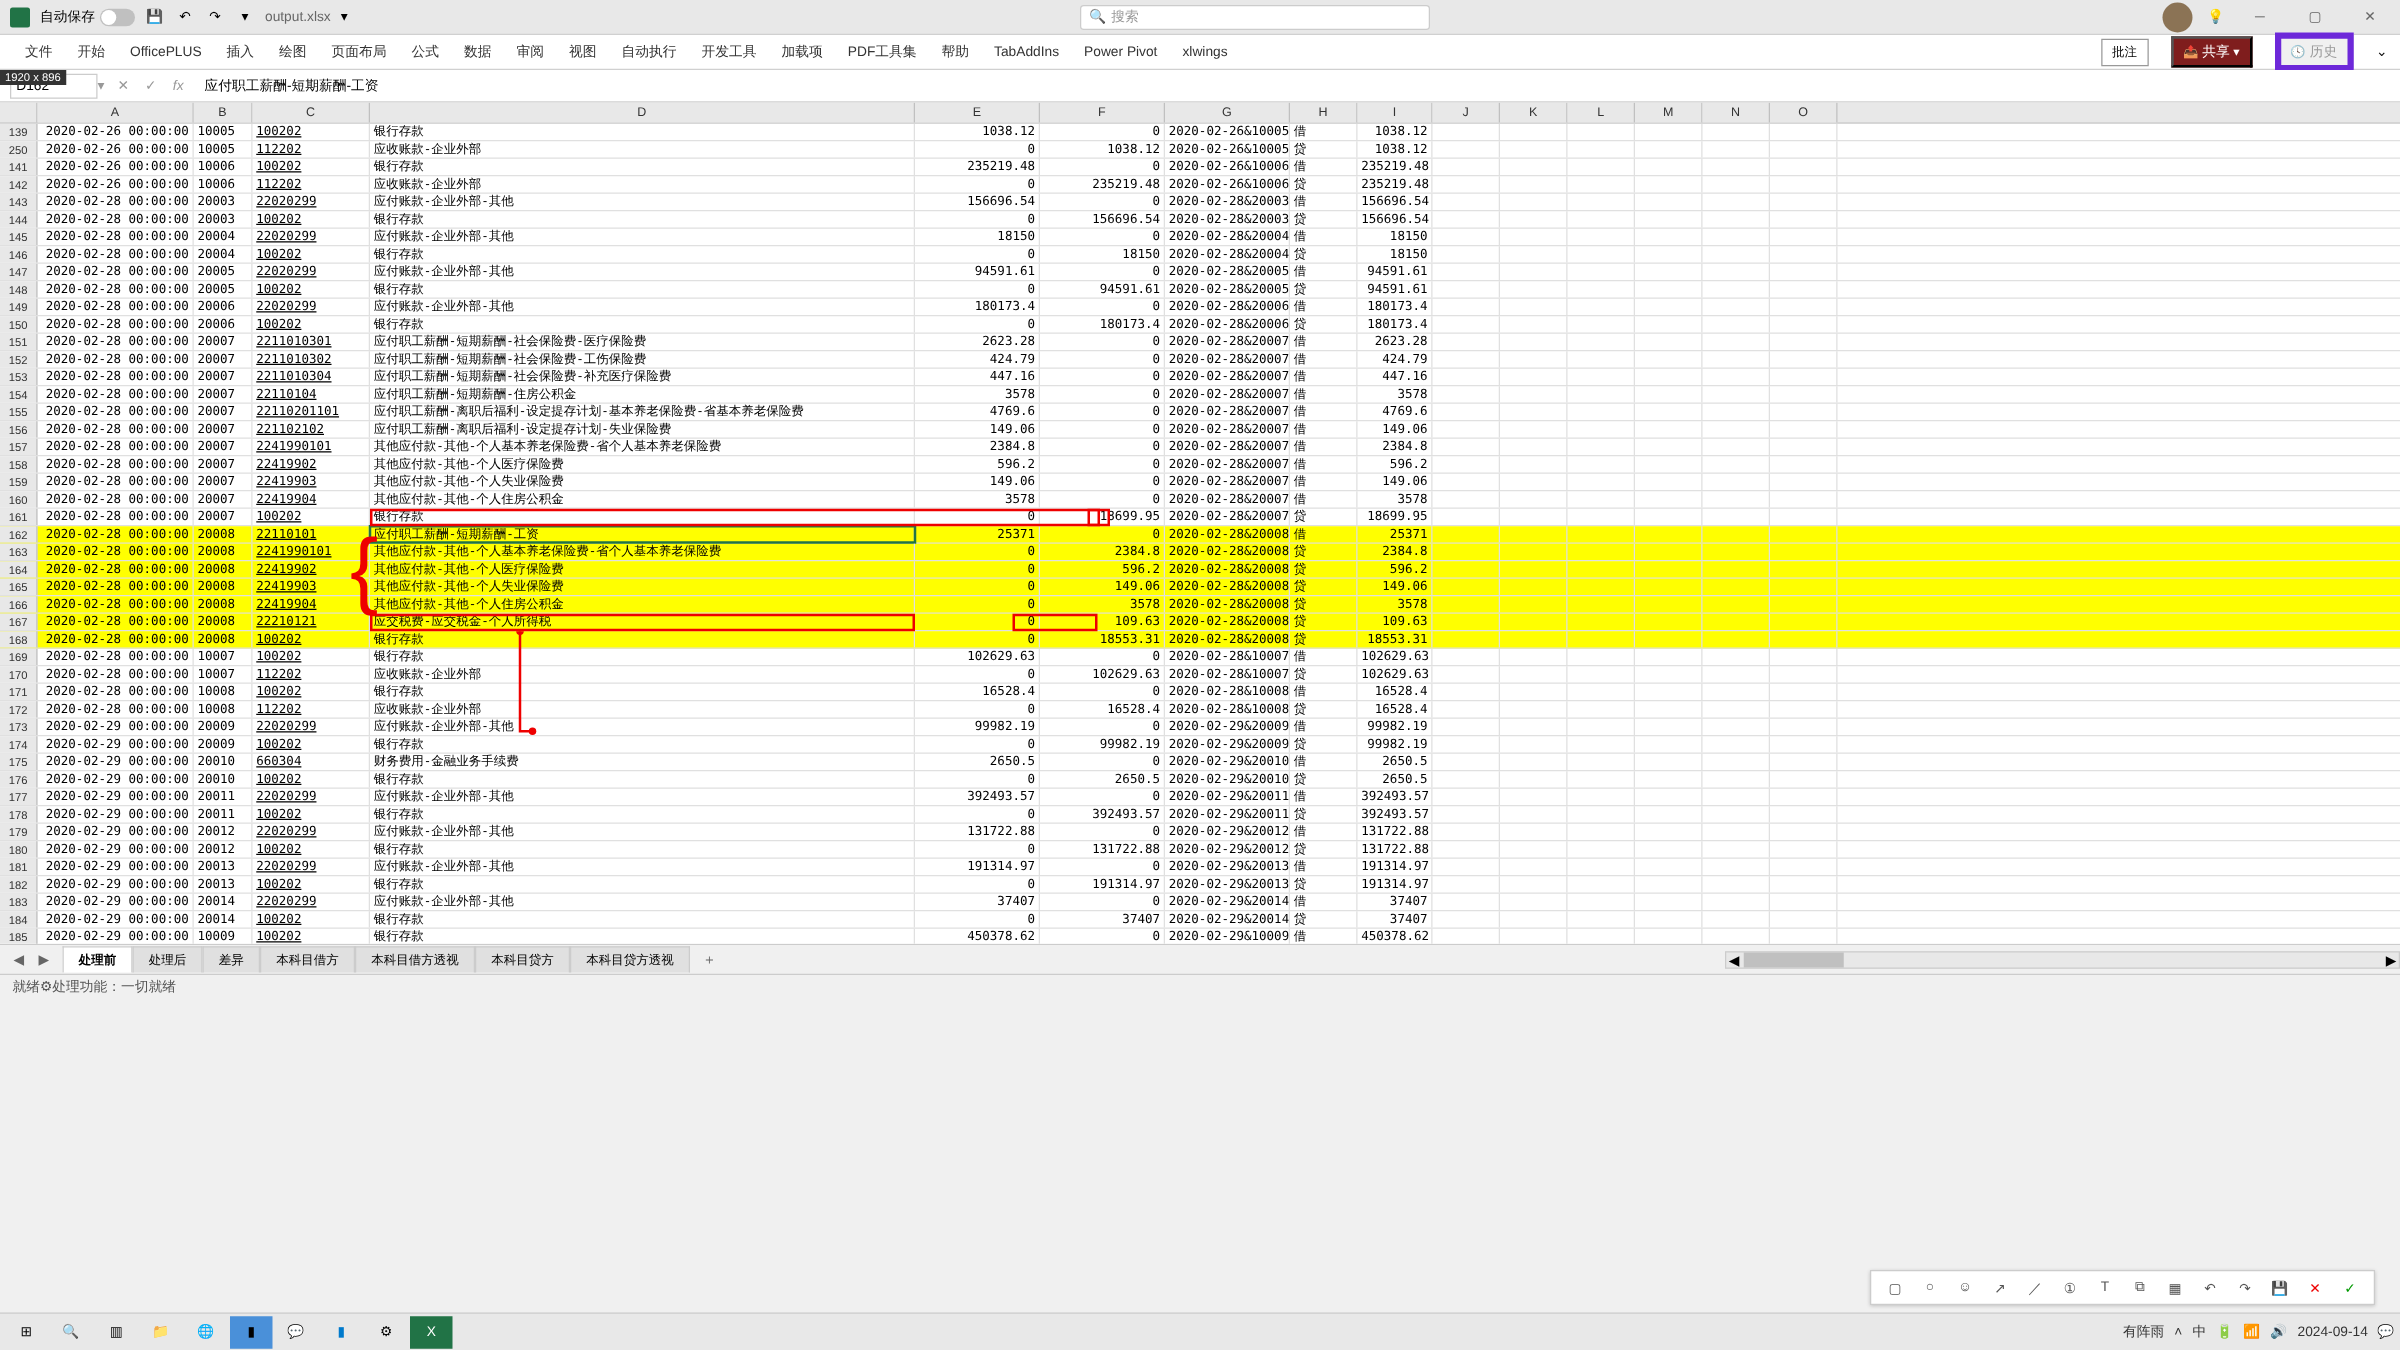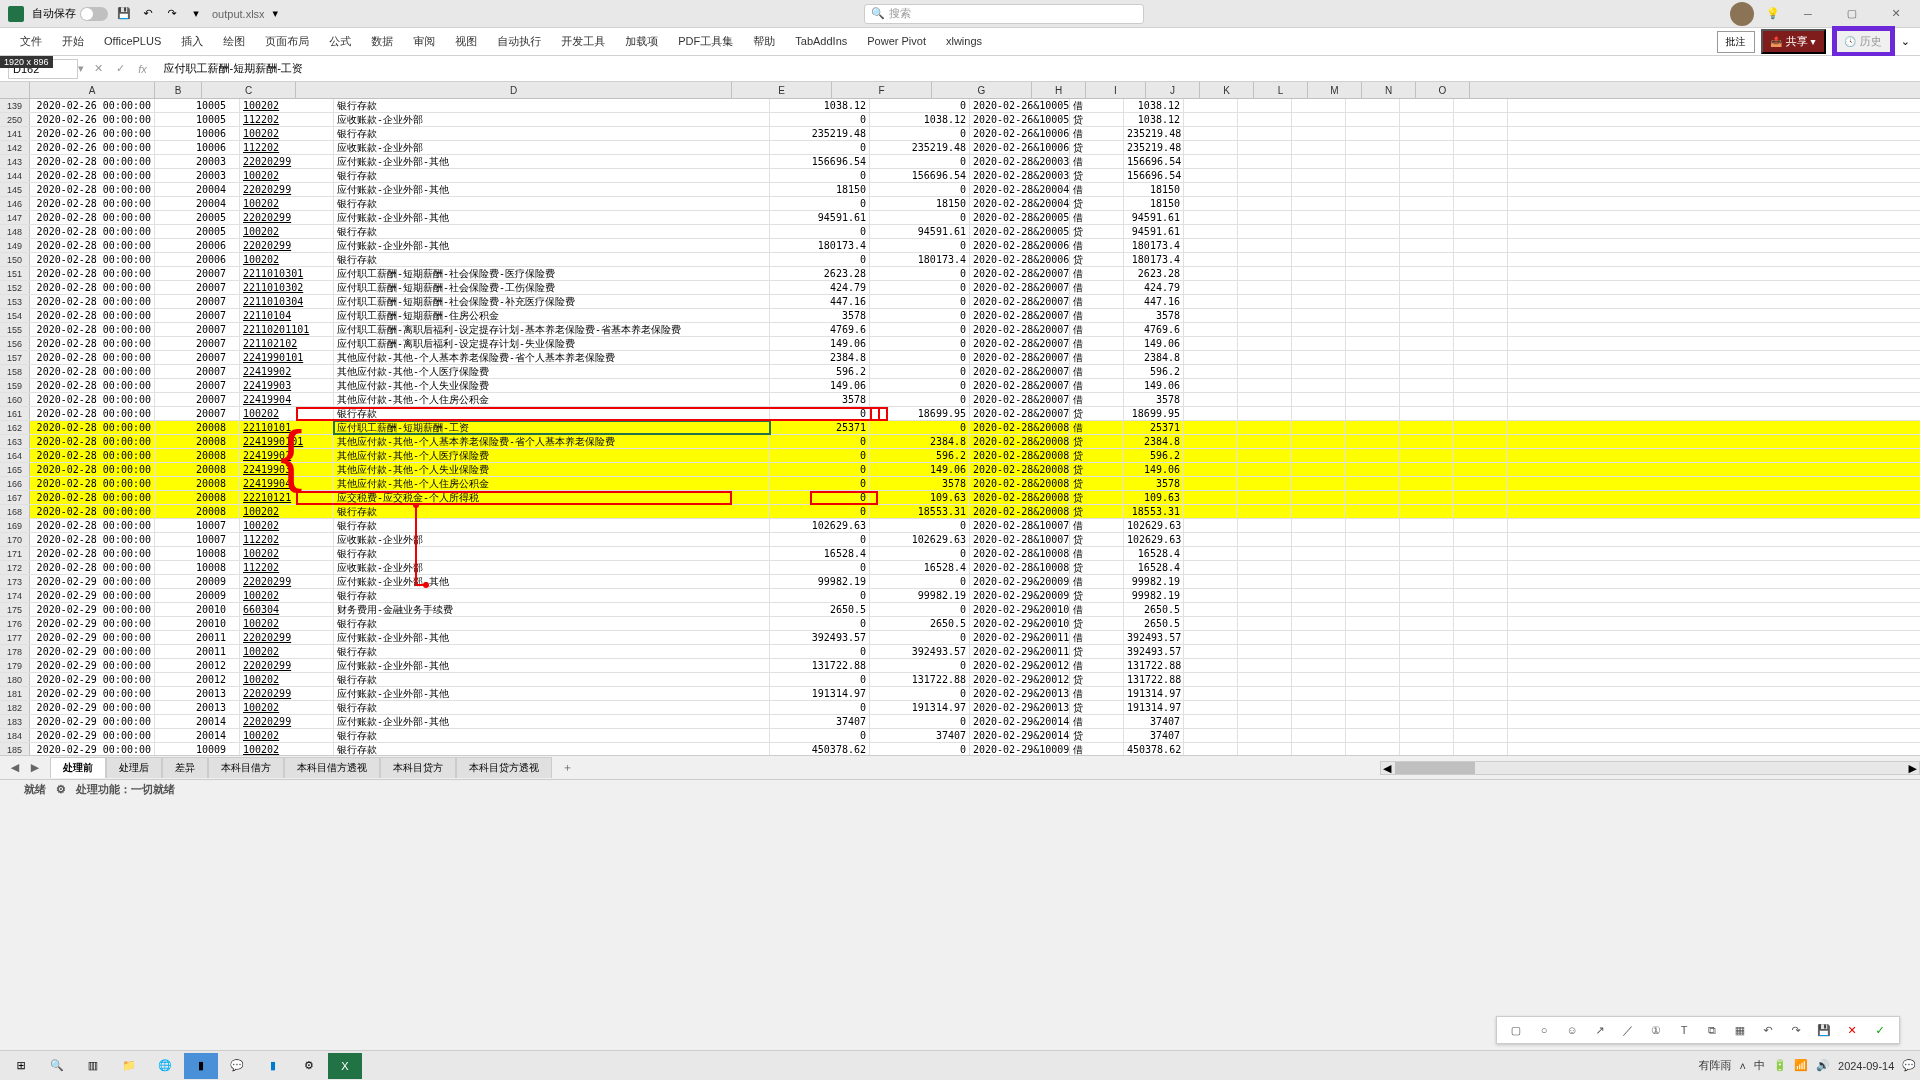--- a/index.html
+++ b/index.html
@@ -12,59 +12,59 @@
 .toggle-off::after{content:"";position:absolute;width:12px;height:12px;background:#fff;border-radius:50%;top:1px;left:1px;}
 .qa-icon{width:16px;height:16px;display:inline-flex;align-items:center;justify-content:center;}
 .file-name{font-size:11px;color:#666;}
 .title-bar .center{flex:1;display:flex;justify-content:center;}
 .search-box{width:280px;height:20px;background:#fff;border:1px solid #ccc;border-radius:3px;display:flex;align-items:center;padding:0 6px;gap:4px;}
 .title-bar .right{display:flex;align-items:center;gap:12px;}
 .avatar{width:24px;height:24px;background:#8b7355;border-radius:50%;}
 .win-btn{width:32px;height:20px;display:inline-flex;align-items:center;justify-content:center;color:#666;}
 .ribbon-tabs{height:28px;background:#fff;display:flex;align-items:center;padding:0 10px;gap:0;border-bottom:1px solid #d0d0d0;}
 .ribbon-tabs .tab{padding:6px 10px;font-size:11px;color:#333;cursor:pointer;}
-.ribbon-tabs .right-actions{margin-left:auto;display:flex;gap:6px;align-items:center;}
+.ribbon-tabs .right-actions{margin-left:auto;display:flex;gap:18px;align-items:center;}
 .btn-comments{padding:3px 8px;border:1px solid #999;background:#fff;font-size:10px;}
 .btn-share{padding:3px 8px;background:#7f1d1d;color:#fff;font-size:10px;}
 .btn-history{padding:3px 8px;border:5px solid #6d28d9;background:#f0f0f0;font-size:10px;color:#999;}
 .formula-bar{height:26px;background:#fff;display:flex;align-items:center;border-bottom:1px solid #d0d0d0;position:relative;}
 .name-box{width:70px;height:20px;border:1px solid #ccc;margin-left:8px;padding:0 4px;display:flex;align-items:center;font-size:10px;}
 .dim-badge{position:absolute;left:0;top:0;background:#333;color:#fff;font-size:9px;padding:1px 4px;}
 .fb-icons{display:flex;gap:4px;margin:0 6px;}
 .fb-icon{width:18px;height:18px;display:inline-flex;align-items:center;justify-content:center;color:#999;}
 .formula-input{flex:1;padding:0 6px;font-size:11px;}
 .col-headers{height:17px;background:#e8e8e8;display:flex;border-bottom:1px solid #c0c0c0;}
 .row-label-col{width:30px;border-right:1px solid #c0c0c0;}
 .col-h{border-right:1px solid #c0c0c0;text-align:center;line-height:17px;font-size:10px;color:#333;background:#e8e8e8;}
 .grid-area{height:656px;overflow:hidden;background:#fff;position:relative;}
 .row{height:14px;display:flex;border-bottom:1px solid #e0e0e0;}
 .row.hl{background:#ffff00;}
 .row-num{width:30px;background:#e8e8e8;border-right:1px solid #c0c0c0;text-align:center;line-height:14px;font-size:9px;color:#333;}
 .cell{border-right:1px solid #e0e0e0;line-height:14px;font-size:10px;padding:0 3px;overflow:hidden;white-space:nowrap;font-family:Consolas,monospace;}
 .cA{width:125px;text-align:right;}
-.cB{width:47px;margin-left:38px;}
+.cB{width:47px;}
 .cC{width:94px;text-decoration:underline;}
 .cD{width:436px;}
 .cE{width:100px;text-align:right;}
 .cF{width:100px;text-align:right;}
 .cG{width:100px;}
 .cH{width:54px;}
 .cI{width:60px;text-align:right;}
 .cJ,.cK,.cL,.cM,.cN,.cO{width:54px;}
 .red-box-top{position:absolute;border:2px solid #e00;pointer-events:none;}
 .red-arrow{position:absolute;pointer-events:none;}
 .sheet-tabs{height:24px;background:#f0f0f0;display:flex;align-items:center;border-top:1px solid #ccc;}
 .sheet-nav{display:flex;gap:2px;padding:0 6px;}
 .sheet-nav-btn{width:18px;height:18px;display:inline-flex;align-items:center;justify-content:center;color:#666;}
 .sheet-tab{padding:3px 12px;background:#e0e0e0;border:1px solid #ccc;border-bottom:none;font-size:10px;cursor:pointer;}
 .sheet-tab.active{background:#fff;font-weight:bold;}
 .sheet-add{padding:3px 10px;color:#666;}
 .scroll-h{margin-left:auto;width:540px;height:14px;background:#e8e8e8;border:1px solid #ccc;position:relative;}
 .scroll-thumb{position:absolute;left:14px;width:80px;height:12px;background:#c0c0c0;}
-.status-bar{height:20px;background:#f0f0f0;display:flex;align-items:center;padding:0 24px;border-top:1px solid #ccc;gap:10px;font-size:10px;color:#555;font-weight:bold;}
+.status-bar{height:20px;background:#f0f0f0;display:flex;align-items:center;padding:0 10px;border-top:1px solid #ccc;font-size:10px;color:#555;}
 .tool-strip{position:absolute;right:20px;bottom:36px;height:28px;background:#fff;border:1px solid #ccc;display:flex;align-items:center;gap:10px;padding:0 10px;box-shadow:0 1px 3px rgba(0,0,0,0.2);}
 .tool-ic{width:18px;height:18px;display:inline-flex;align-items:center;justify-content:center;color:#555;}
 .taskbar{position:absolute;bottom:0;left:0;right:0;height:30px;background:#e8e8e8;display:flex;align-items:center;padding:0 4px;border-top:1px solid #ccc;}
 .tb-icon{width:34px;height:26px;display:inline-flex;align-items:center;justify-content:center;margin-right:2px;}
 .tb-right{margin-left:auto;display:flex;align-items:center;gap:8px;font-size:10px;color:#333;}
 .active-cell{outline:2px solid #217346;outline-offset:-1px;}
 .brace{position:absolute;left:280px;width:18px;color:#e00;font-size:68px;line-height:68px;pointer-events:none;}
 </style>
 </head>
 <body>

